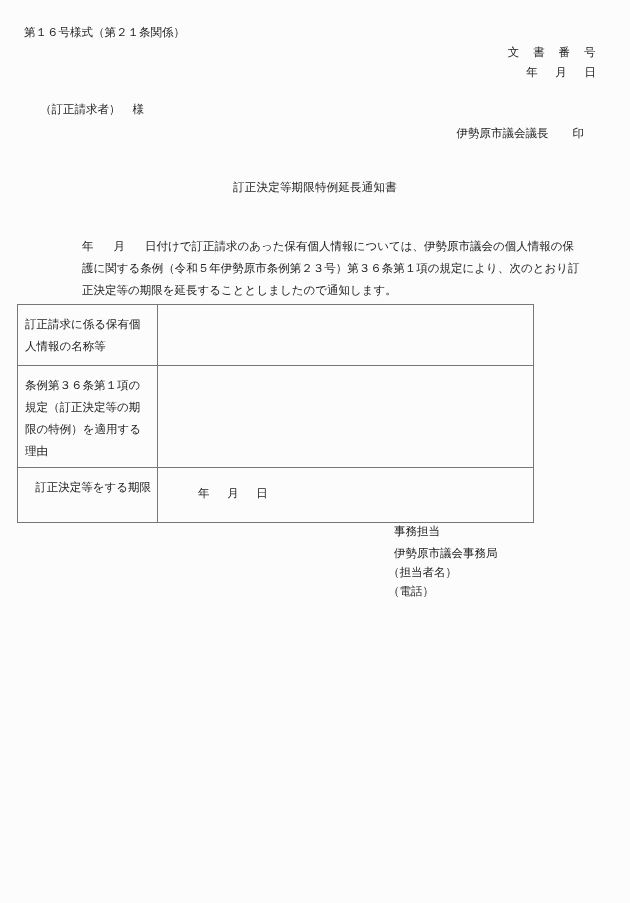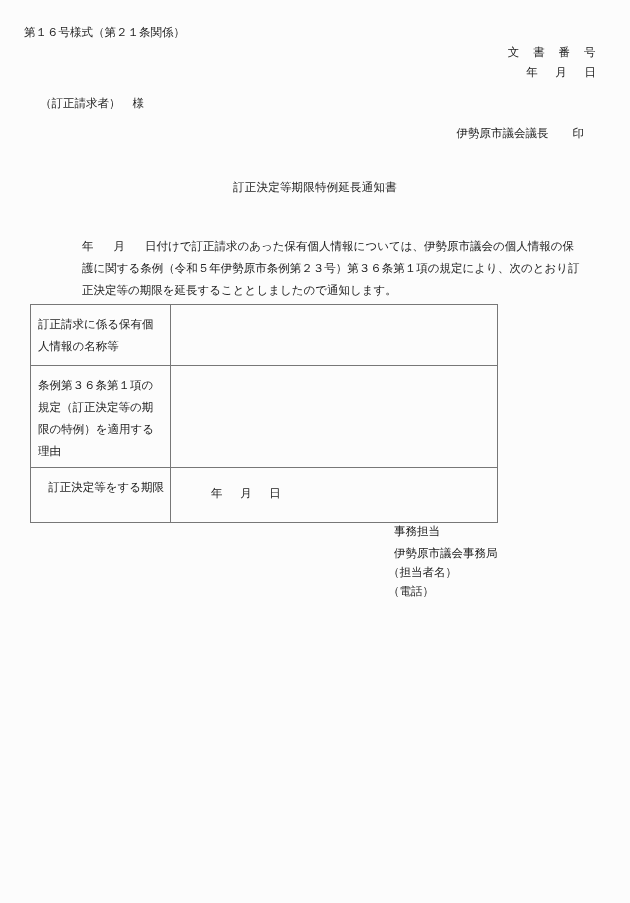--- a/index.html
+++ b/index.html
@@ -14,43 +14,43 @@
       overflow: hidden;
       font-family: "DejaVu Serif", "Liberation Serif", serif;
       color: #222;
       font-size: 11.5px;
     }
     .abs { position: absolute; white-space: nowrap; line-height: 1; }
 
     .form-number { left: 24px; top: 27px; }
     .doc-number { right: 34px; top: 47px; letter-spacing: 0.5px; word-spacing: 6px; font-family: Liberation Mono, monospace; }
     .doc-date { right: 34px; top: 67px; word-spacing: 14px; }
-    .addressee { left: 40px; top: 98px; }
+    .addressee { left: 40px; top: 104px; }
     .addressee .sama { margin-left: 12px; }
     .sender { right: 46px; top: 128px; }
     .sender .seal { margin-left: 24px; }
     .title { left: 0; width: 630px; text-align: center; top: 182px; letter-spacing: 0.2px; }
 
     .body-text {
       position: absolute;
       left: 24px;
       top: 223px;
       width: 570px;
       line-height: 22px;
       white-space: normal;
     }
     .body-text p { margin: 12px; }
     .body-text .indent { padding-left: 46px; }
     .body-text .gap { display: inline-block; width: 20px; }
 
     .form-table {
       position: absolute;
-      left: 30px;
+      left: 17px;
       top: 304px;
-      width: 468px;
+      width: 517px;
       border-collapse: collapse;
       table-layout: fixed;
     }
     .form-table td {
       border: 1px solid #777;
       vertical-align: top;
       padding: 0;
     }
     .form-table td.label {
       width: 126px;

